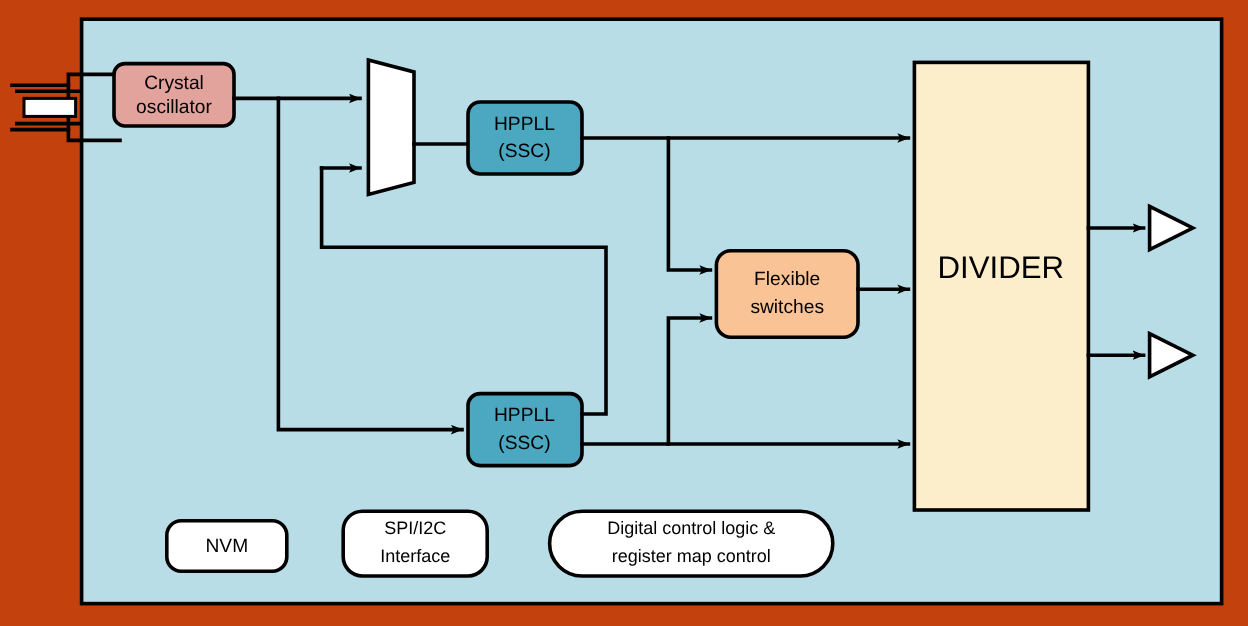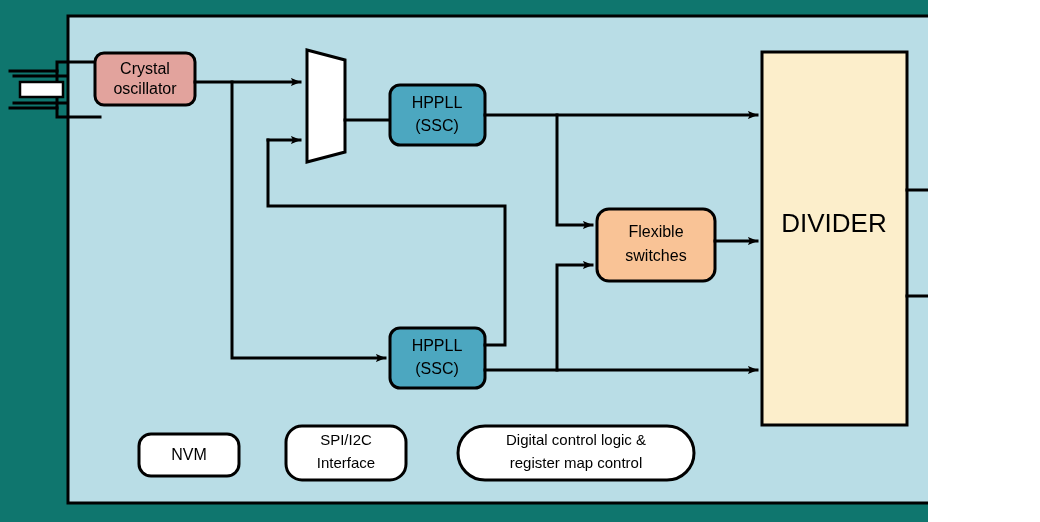--- a/index.html
+++ b/index.html
@@ -5,23 +5,23 @@
   html, body {
     margin: 0;
     padding: 0;
     background: #ffffff;
   }
   body {
     font-family: "Liberation Sans", sans-serif;
   }
   #canvas {
     position: relative;
-    width: 928px;
+    width: 1040px;
     height: 522px;
-    background: #0f766e;
+    background: #c2410c;
     overflow: hidden;
   }
   #diagram-svg {
     position: absolute;
     left: 0;
     top: 0;
     width: 1040px;
     height: 522px;
   }
   .blk-label {

